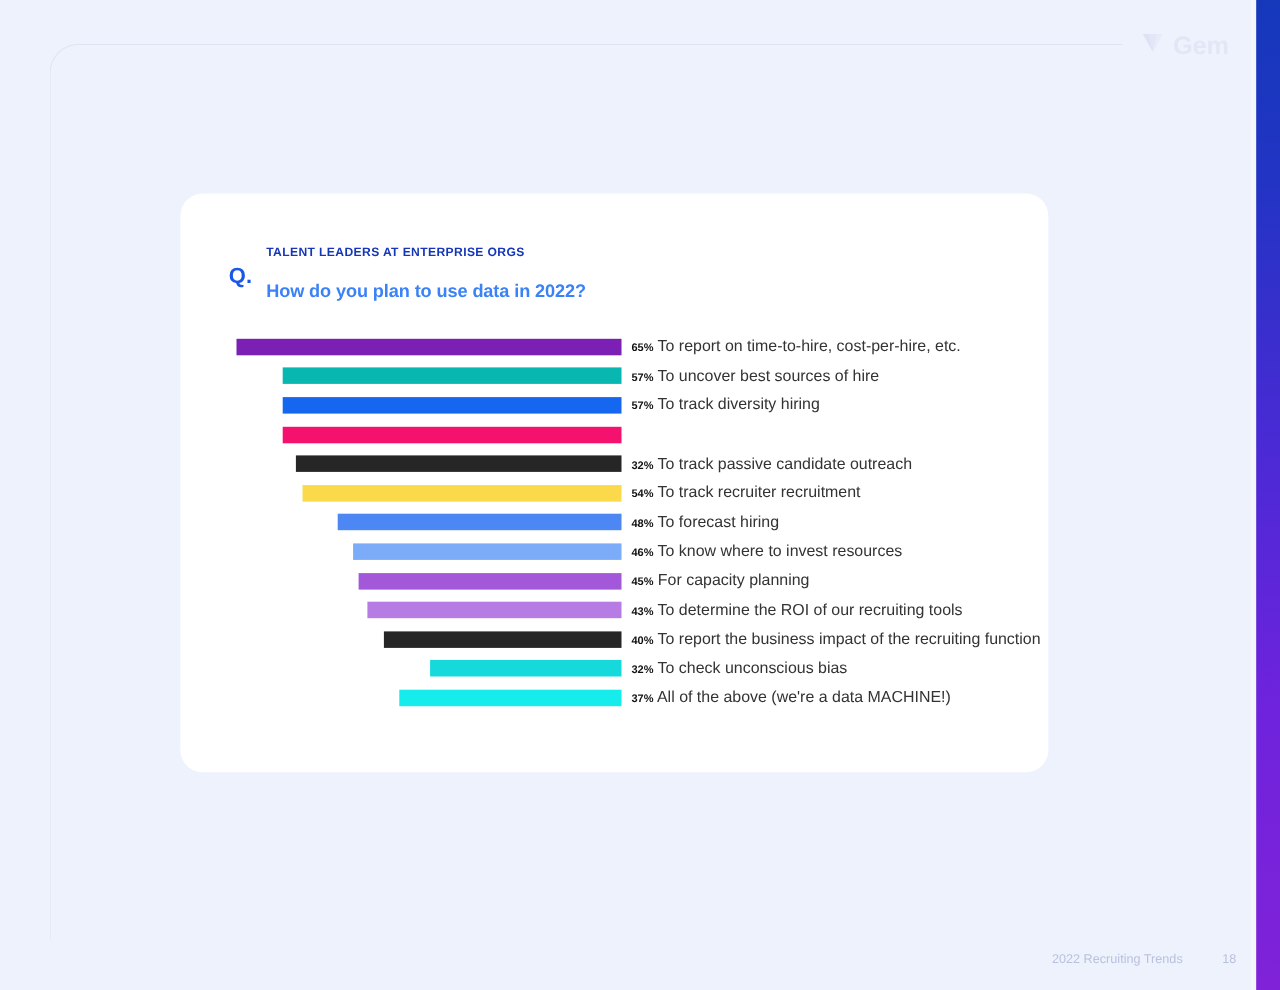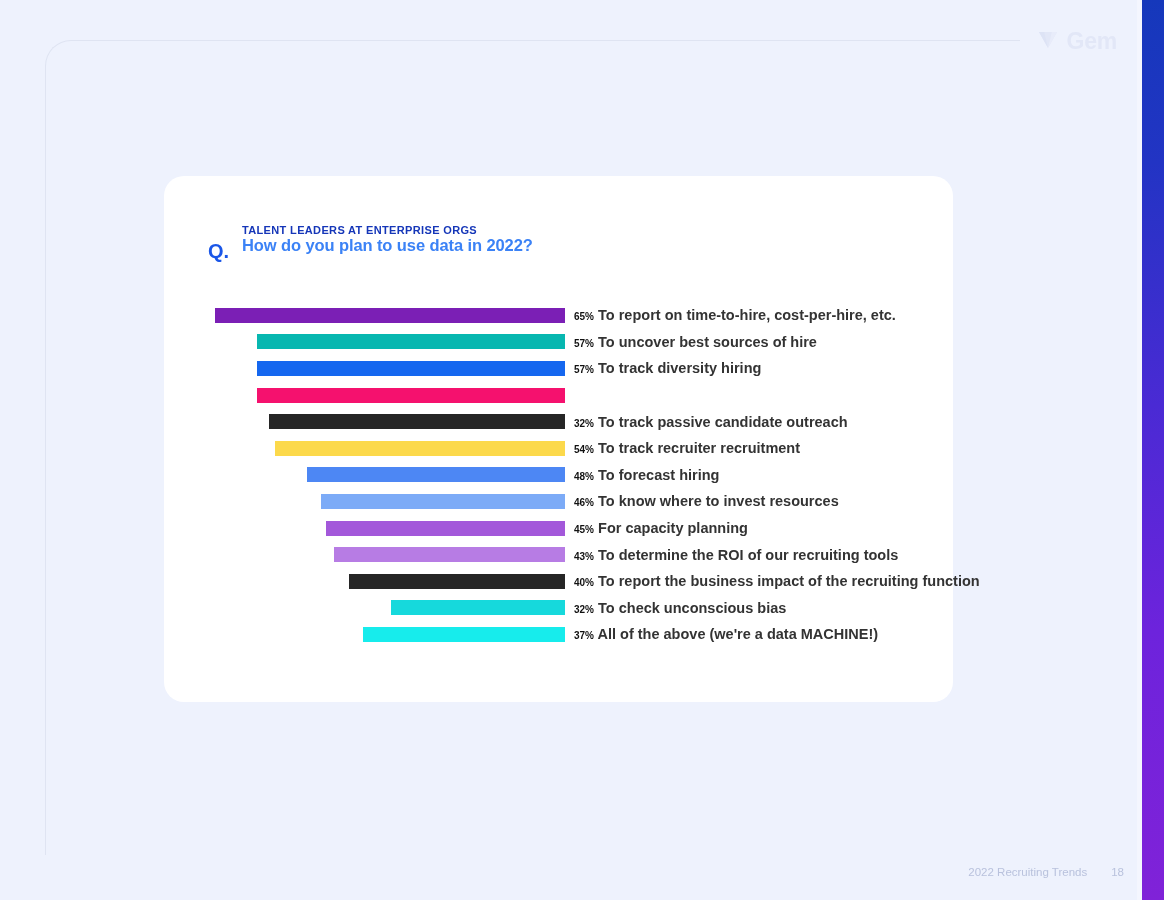--- a/index.html
+++ b/index.html
@@ -87,21 +87,21 @@
     font-weight: 700;
     color: #1a56e8;
     line-height: 1;
     margin-top: 17px;
     width: 34px;
     flex: none;
   }
   #q-text-block {
     display: flex;
     flex-direction: column;
-    gap: 0;
+    gap: 20px;
   }
   #eyebrow {
     font-size: 11px;
     font-weight: 700;
     color: #1536b8;
     letter-spacing: 0.35px;
   }
   #question-title {
     font-size: 16.5px;
     font-weight: 700;
@@ -136,33 +136,33 @@
     white-space: nowrap;
     font-size: 14.5px;
     color: #2b2b2b;
   }
   .bar-pct {
     font-weight: 700;
     color: #111111;
     font-size: 10px;
   }
   .bar-label {
-    font-weight: 700;
+    font-weight: 400;
     color: #333333;
     font-size: 14.5px;
   }
 
   
   #footer {
     position: absolute;
     right: 40px;
     bottom: 22px;
     display: flex;
     align-items: center;
-    gap: 24px;
+    gap: 36px;
   }
   #footer-title {
     font-size: 11.5px;
     color: #b9c2dd;
   }
   #footer-page {
     font-size: 11.5px;
     color: #b9c2dd;
   }
 </style>

